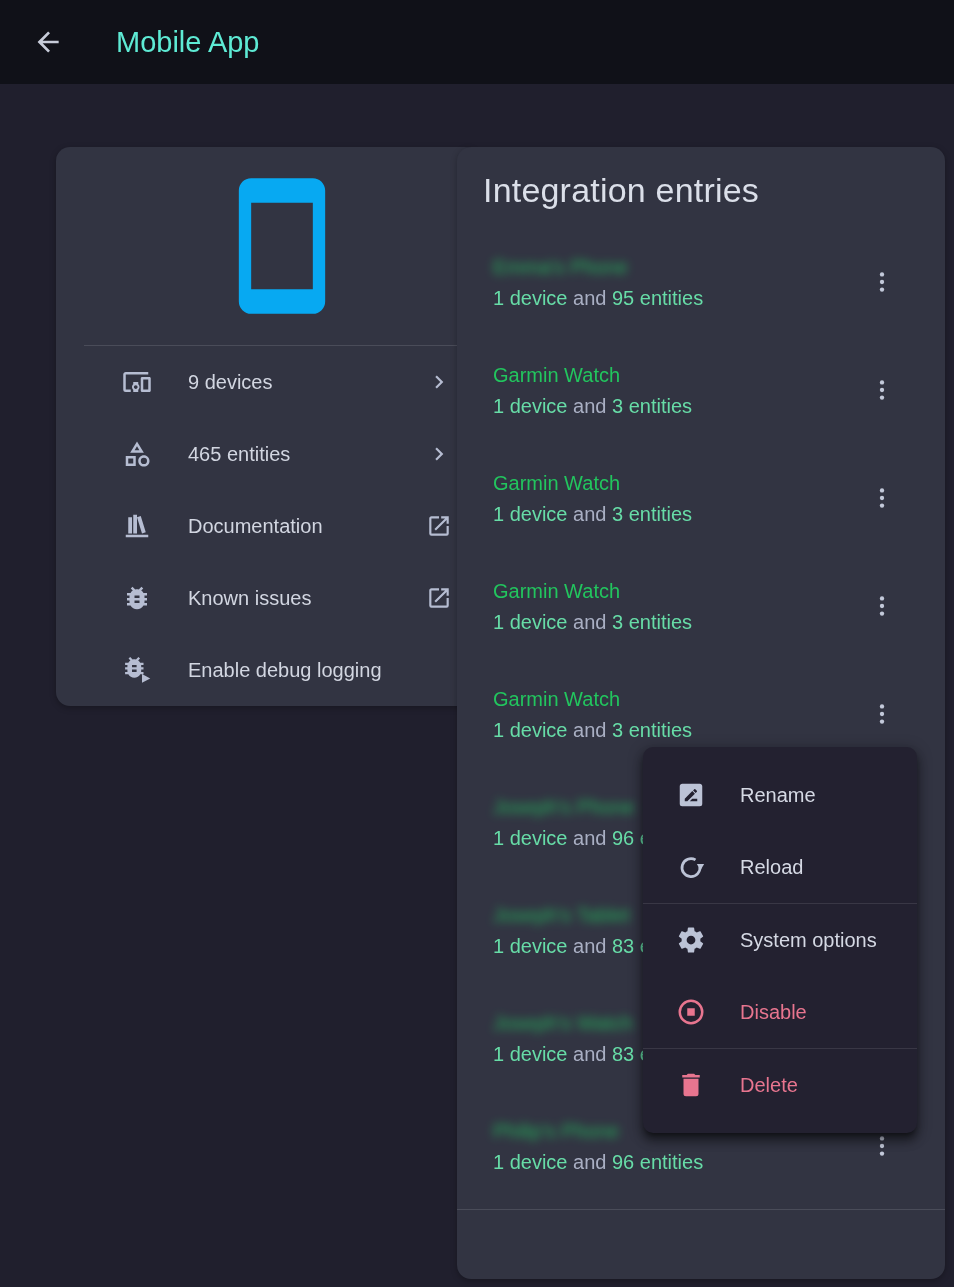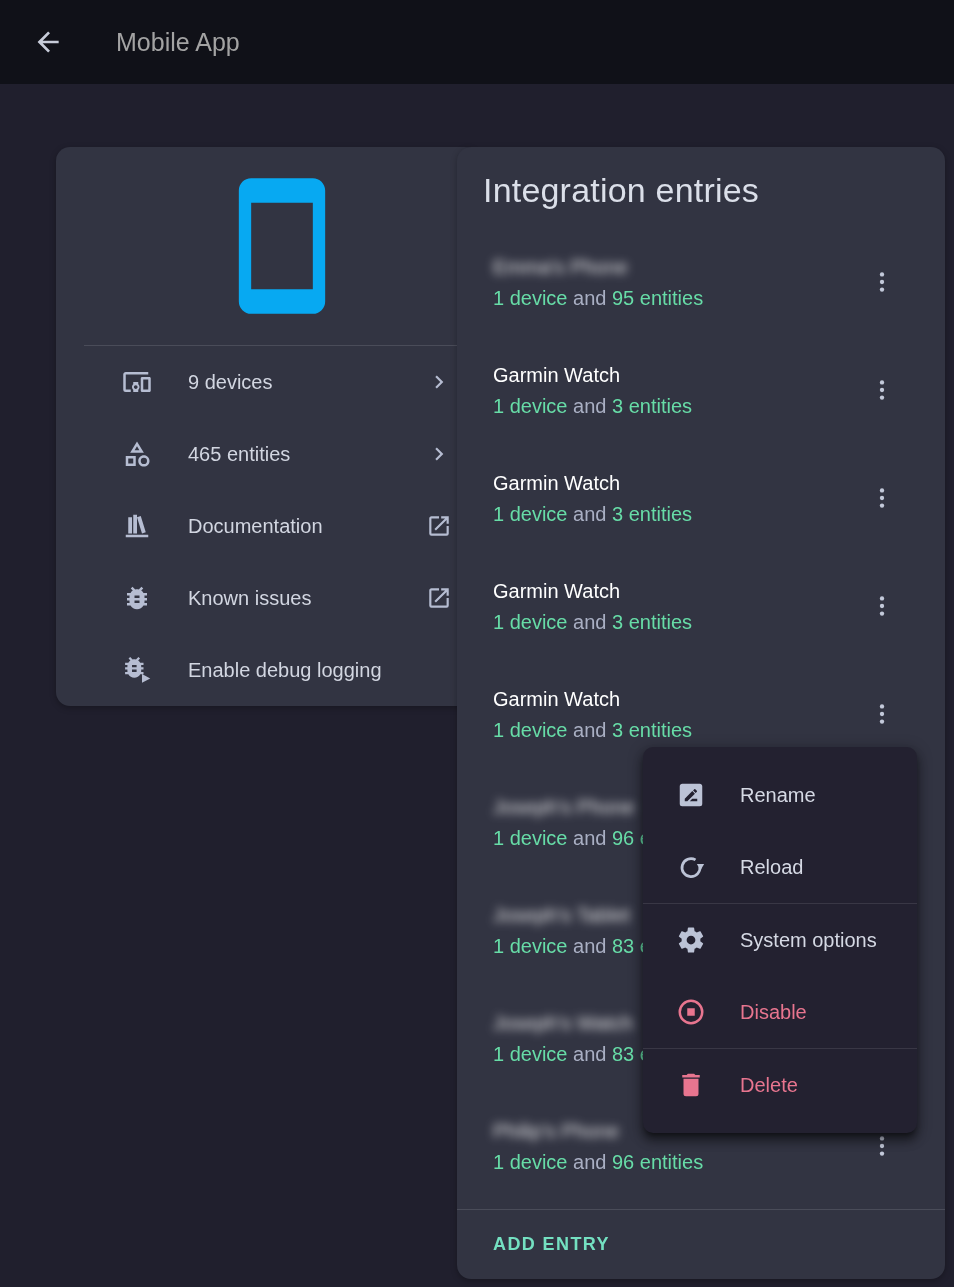--- a/index.html
+++ b/index.html
@@ -14,42 +14,42 @@
     position:relative; background:var(--page-bg); overflow:hidden;
     font-family:"Liberation Sans", sans-serif; -webkit-font-smoothing:antialiased;
   }
   svg{display:block; flex:none;}
 
   
   .topbar{position:absolute; left:0; top:0; width:954px; height:84px;
     background:var(--topbar-bg); display:flex; align-items:center; z-index:5;}
   .back-btn{width:48px; height:48px; margin-left:24px; border:none; background:transparent;
     color:#c7ccd9; display:flex; align-items:center; justify-content:center; cursor:pointer;}
-  .topbar-title{margin-left:44px; font-size:25px; font-weight:400; color:#a3a3a3;}
+  .topbar-title{margin-left:44px; font-size:29px; font-weight:400; color:#5eead4;}
 
   .card{position:absolute; background:var(--card-bg); border-radius:14px;
     box-shadow:0 2px 6px rgba(0,0,0,.28);padding-left:28px;}
 
   
   #info-card{left:8px; top:147px; width:423px; height:559px;margin-left:48px;}
   .hero{height:199px; display:flex; align-items:center; justify-content:center;
     border-bottom:1px solid var(--divider); color:var(--blue);}
   .info-row{height:72px; display:flex; align-items:center; padding:0 27px 0 38px; cursor:pointer;}
   .info-row .row-icon{color:var(--icon);}
   .info-row .row-label{flex:1; margin-left:36px; font-size:20px; color:var(--text);}
   .info-row .row-trailing{color:var(--icon);}
 
   
   #entries-card{left:457px; top:147px; width:488px; height:1132px;}
   .entries-title{position:absolute; top:24px; left:26px; font-size:34px; font-weight:400;
     color:var(--text-bright); letter-spacing:.2px;}
   .entries-list{position:absolute; top:81px; left:0; right:0;}
   .entry{height:108px; position:relative; display:flex; flex-direction:column;
     justify-content:center; gap:7px; padding:0 80px 0 36px;}
-  .entry-name{font-size:20px; line-height:24px; color:#ffffff;}
+  .entry-name{font-size:20px; line-height:24px; color:#22c55e;}
   .entry-name.redacted{filter:blur(5px); opacity:.85;}
   .entry-sub{font-size:20px; line-height:24px;}
   .entry-sub .lnk{color:var(--green); text-decoration:none; cursor:pointer;}
   .entry-sub .conj{color:var(--conj);}
   .dots-btn{position:absolute; right:41px; top:50%; transform:translateY(-50%);
     width:44px; height:44px; border:none; background:transparent; color:#c3c9da;
     display:flex; align-items:center; justify-content:center; cursor:pointer;}
   .add-divider{position:absolute; top:1062px; left:0; right:0; height:1px; background:var(--divider);}
   .add-entry-row{position:absolute; top:1063px; bottom:0; left:0; right:0;
     display:flex; align-items:center; padding-left:36px; border:none; background:transparent;
@@ -229,23 +229,20 @@
         <button class="dots-btn">
           <svg viewBox="0 0 24 24" width="26" height="26">
             <circle fill="currentColor" cx="12" cy="5" r="2"></circle>
             <circle fill="currentColor" cx="12" cy="12" r="2"></circle>
             <circle fill="currentColor" cx="12" cy="19" r="2"></circle>
           </svg>
         </button>
       </div>
     </div>
   <div class="add-divider"></div>
-  <button class="add-entry-row">
-    <span class="add-entry-label">ADD ENTRY</span>
-  </button>
 </section>
 
 <div class="menu">
     <div class="menu-item">
       <span class="mi-icon">
         <svg viewBox="0 0 24 24" width="30" height="30">
           <path fill="currentColor" d="M19,3H5C3.89,3 3,3.89 3,5V19A2,2 0 0,0 5,21H19A2,2 0 0,0 21,19V5C21,3.89 20.1,3 19,3M16.7,9.35L15.7,10.35L13.65,8.3L14.65,7.3C14.86,7.08 15.21,7.08 15.42,7.3L16.7,8.58C16.92,8.79 16.92,9.14 16.7,9.35M7,14.94L13.06,8.88L15.12,10.94L9.06,17H7V14.94M17,17H11L13,15H17V17Z"></path>
         </svg>
       </span>
       <span class="mi-label">Rename</span>

